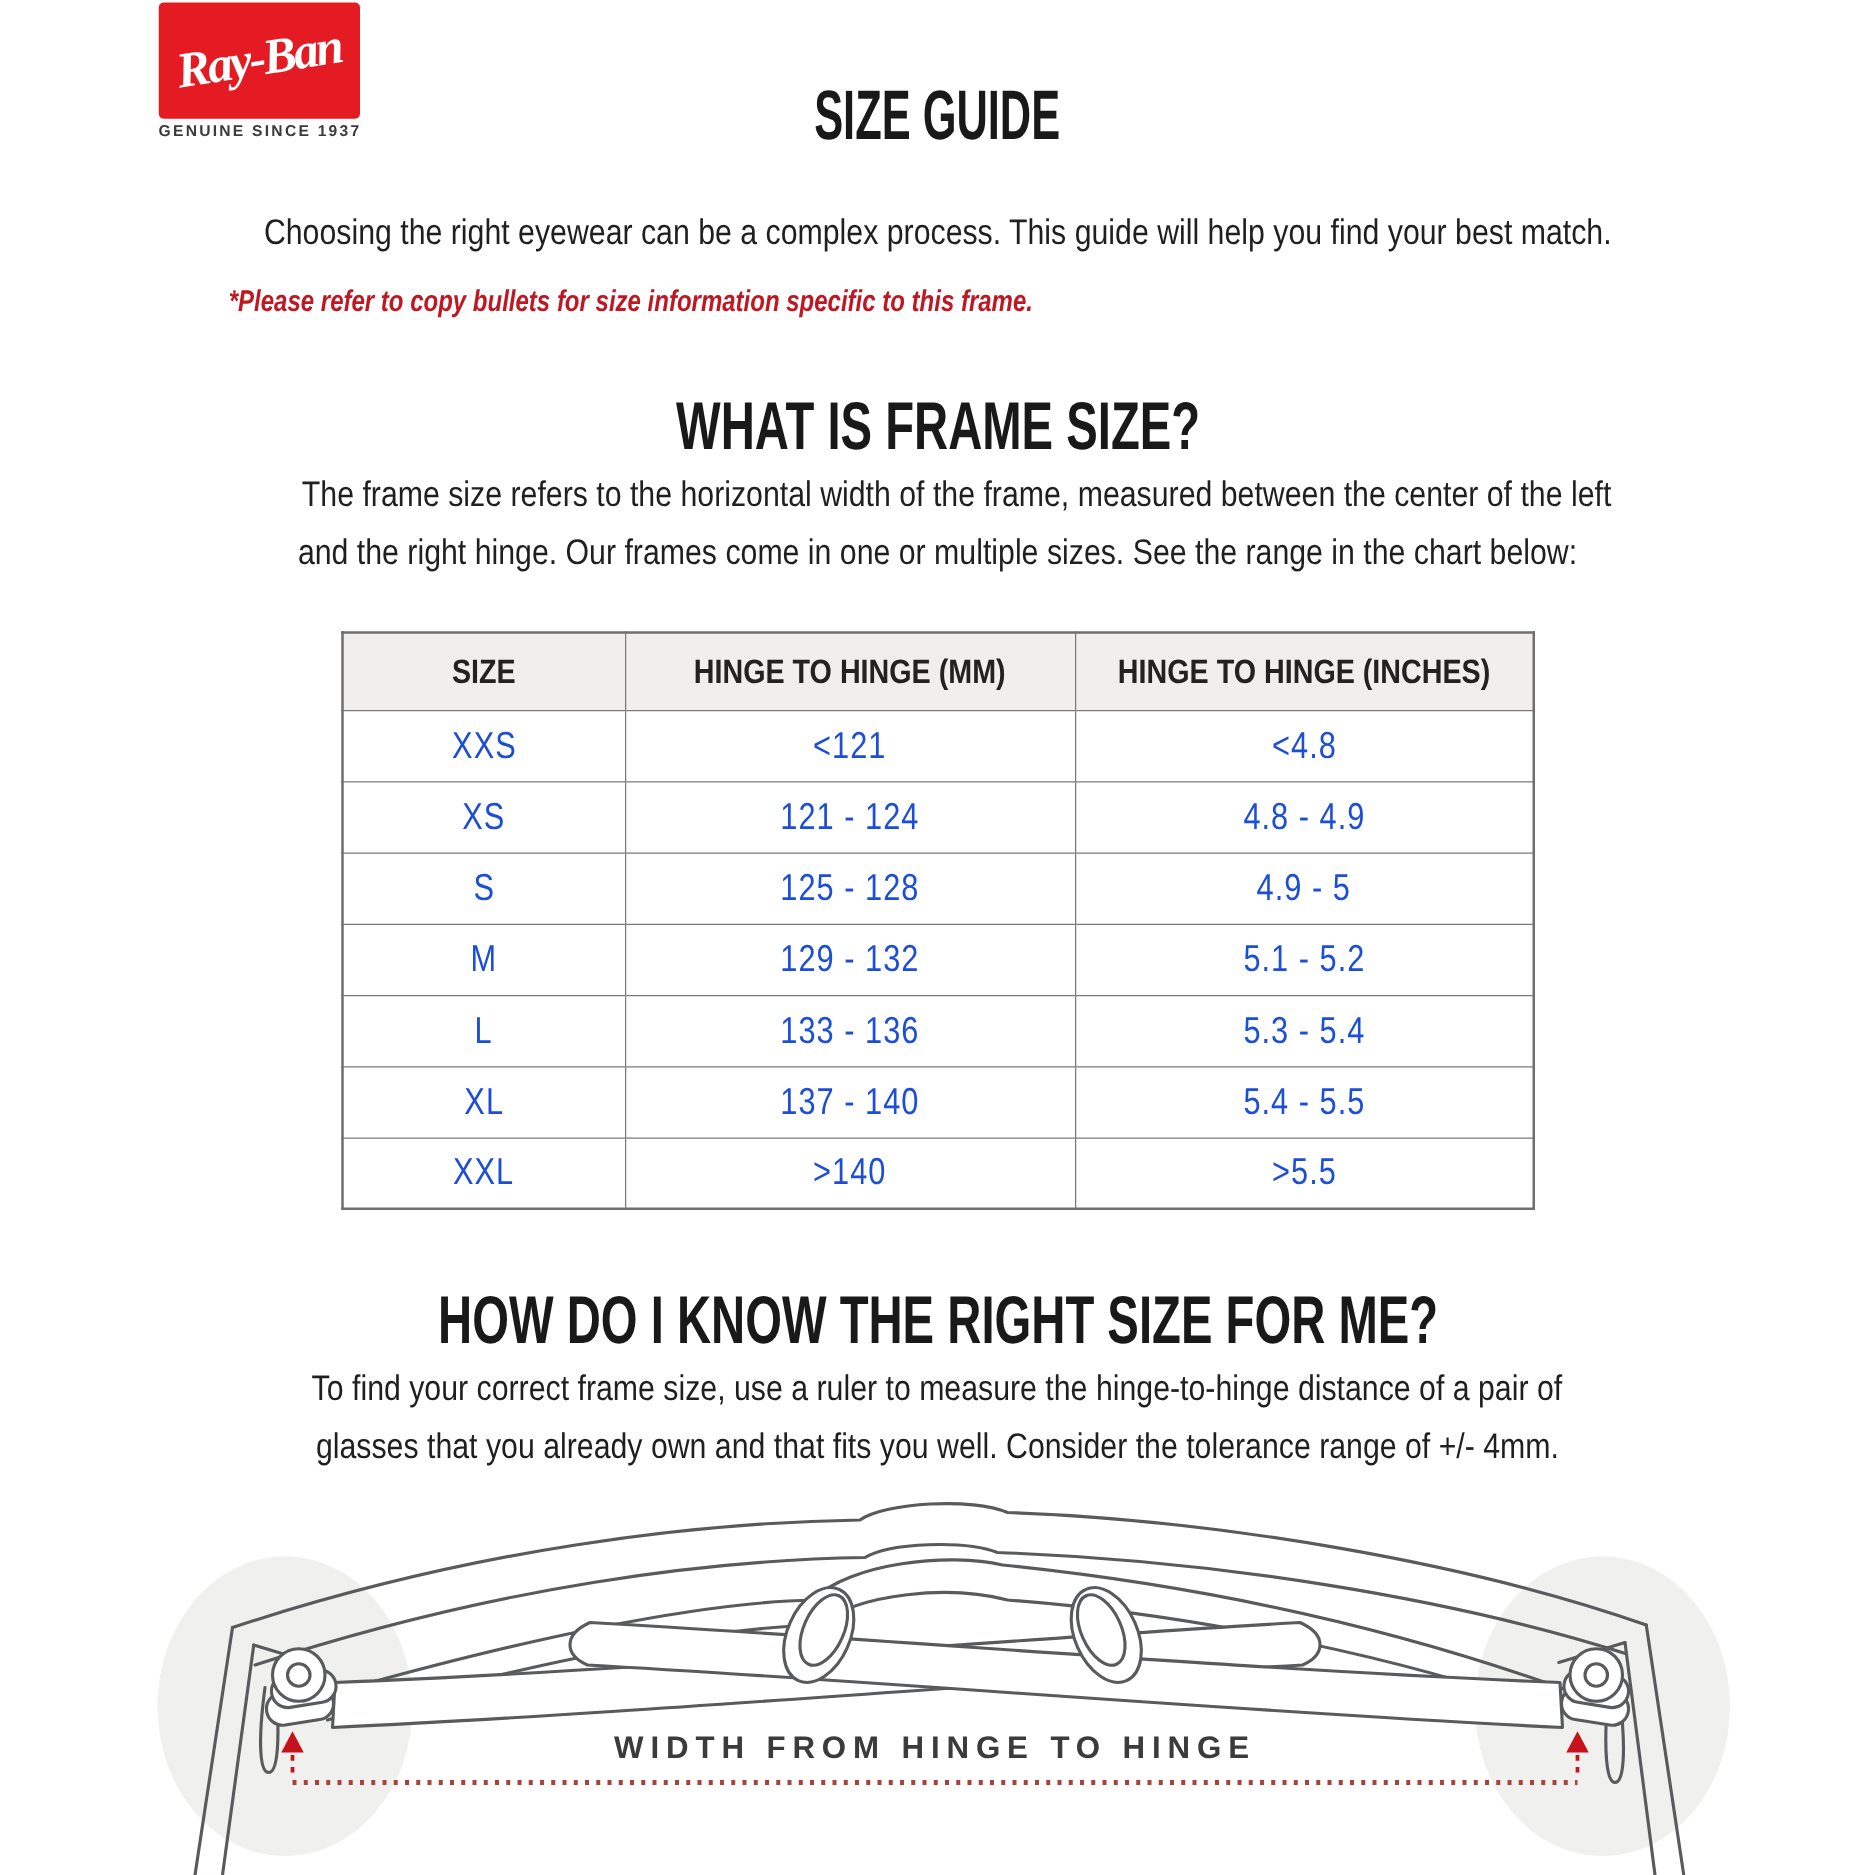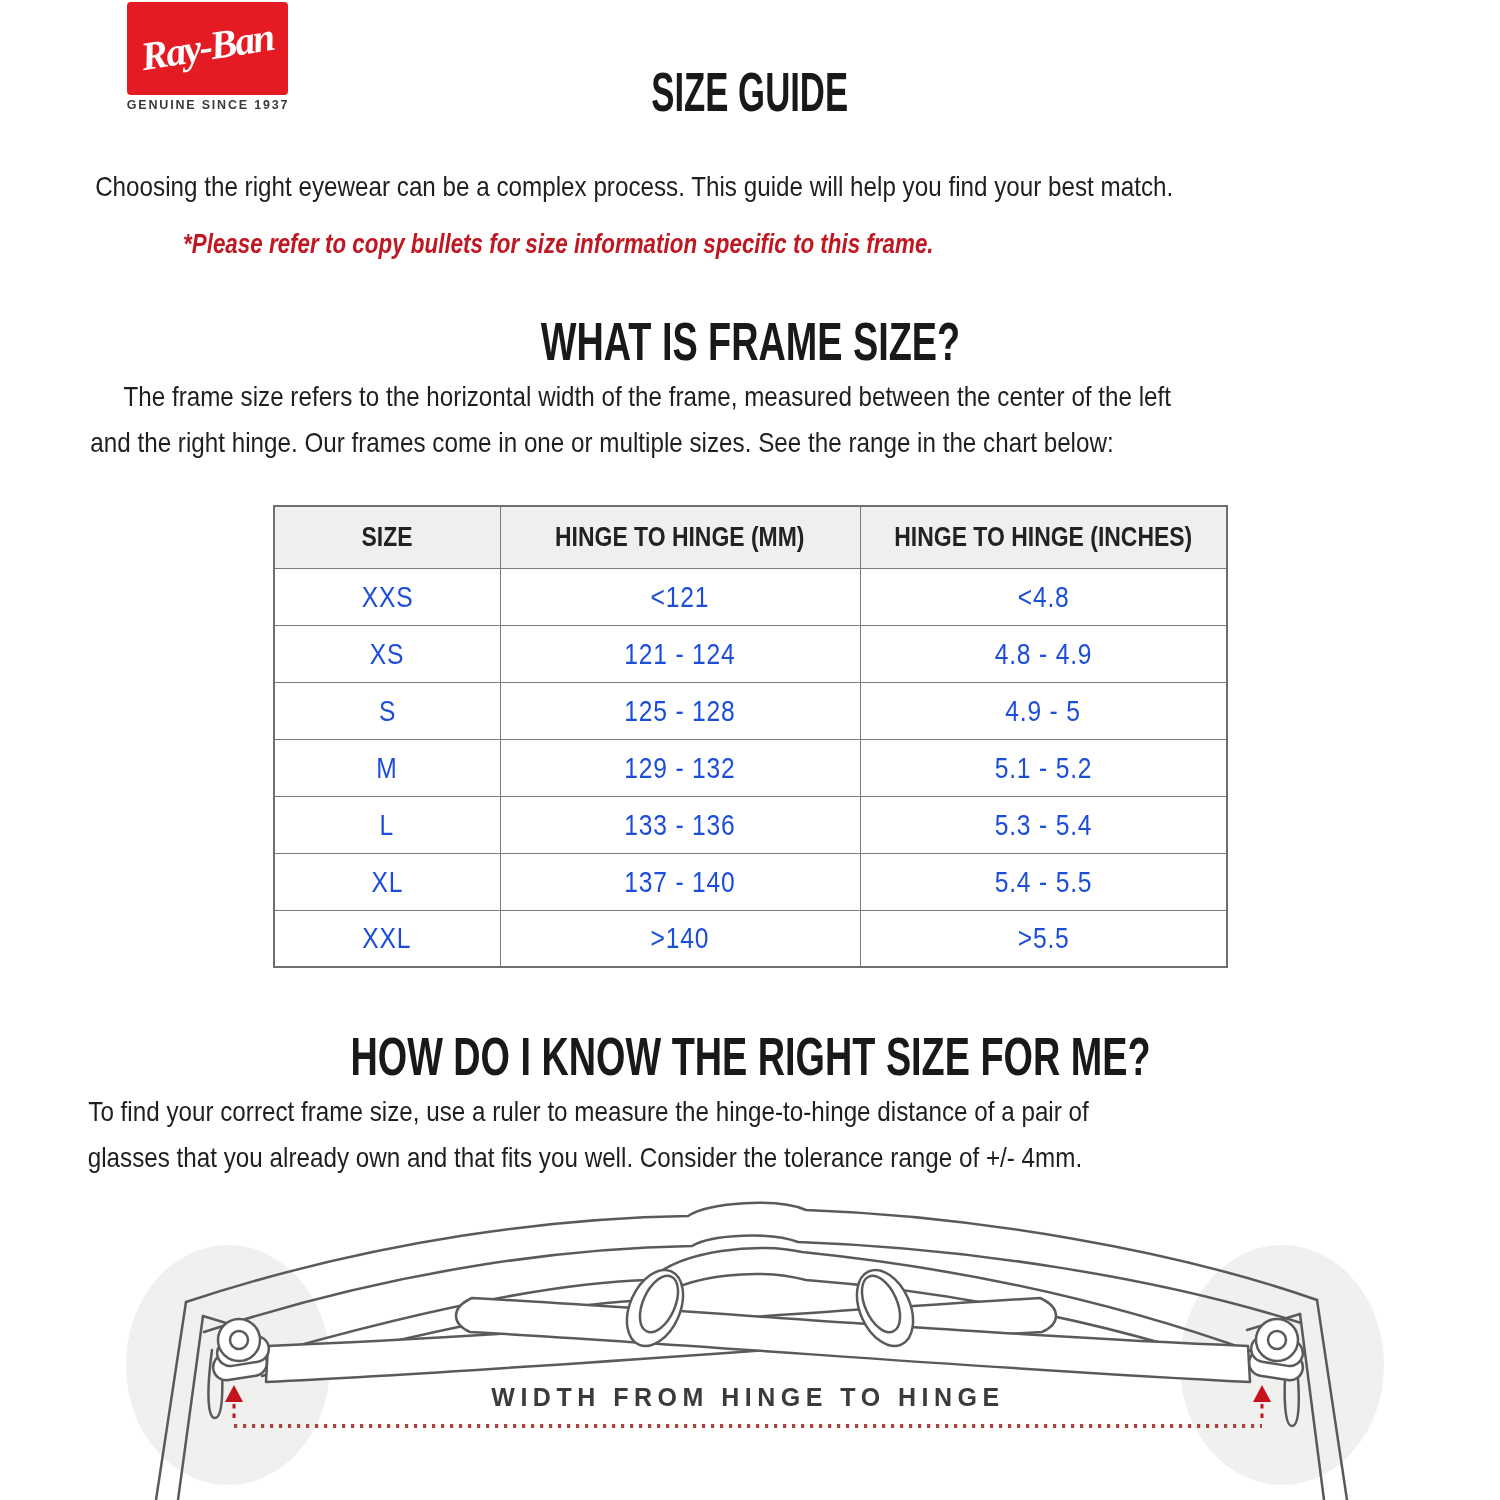--- a/index.html
+++ b/index.html
@@ -28,23 +28,23 @@
   .page-title{left:0;top:64px;width:100%;text-align:center;font-weight:700;
     font-size:56px;color:var(--heading-dark);line-height:1;}
   .page-title .cond{--sx:0.62;}
   .section-heading{left:0;width:100%;text-align:center;font-weight:700;
     font-size:54px;color:var(--heading-dark);line-height:1;margin-top:14px;}
   .section-heading .cond{--sx:0.70;}
   .sh-frame{top:300px;}
   .sh-right{top:1015px;}
 
   
-  .copy-line{left:0;width:100%;font-size:28.5px;color:var(--text-dark);line-height:1;}
+  .copy-line{left:0;width:100%;text-align:center;font-size:28.5px;color:var(--text-dark);line-height:1;}
   .copy-line .cond{--sx:0.85;}
-  .note-line{left:183px;top:228px;font-size:28px;font-weight:700;font-style:italic;color:var(--note-red);}
+  .note-line{left:183px;top:228px;font-size:24px;font-weight:700;font-style:italic;color:var(--note-red);}
   .note-line .cond{--sx:0.80;}
 
   
   .size-table{left:273px;top:505px;border-collapse:collapse;background:#fff;}
   .size-table th,.size-table td{border:1.6px solid var(--table-border);text-align:center;vertical-align:middle;}
   .size-table{border:2px solid #6F6F6F;}
   .size-table th{height:62px;background:var(--table-header-bg);font-size:27px;font-weight:700;color:#222;}
   .size-table td{height:57px;font-size:30px;font-weight:400;color:#1d4ed8;letter-spacing:1px;}
   .size-table th .cond{--sx:0.85;}
   .size-table td .cond{--sx:0.82;}

